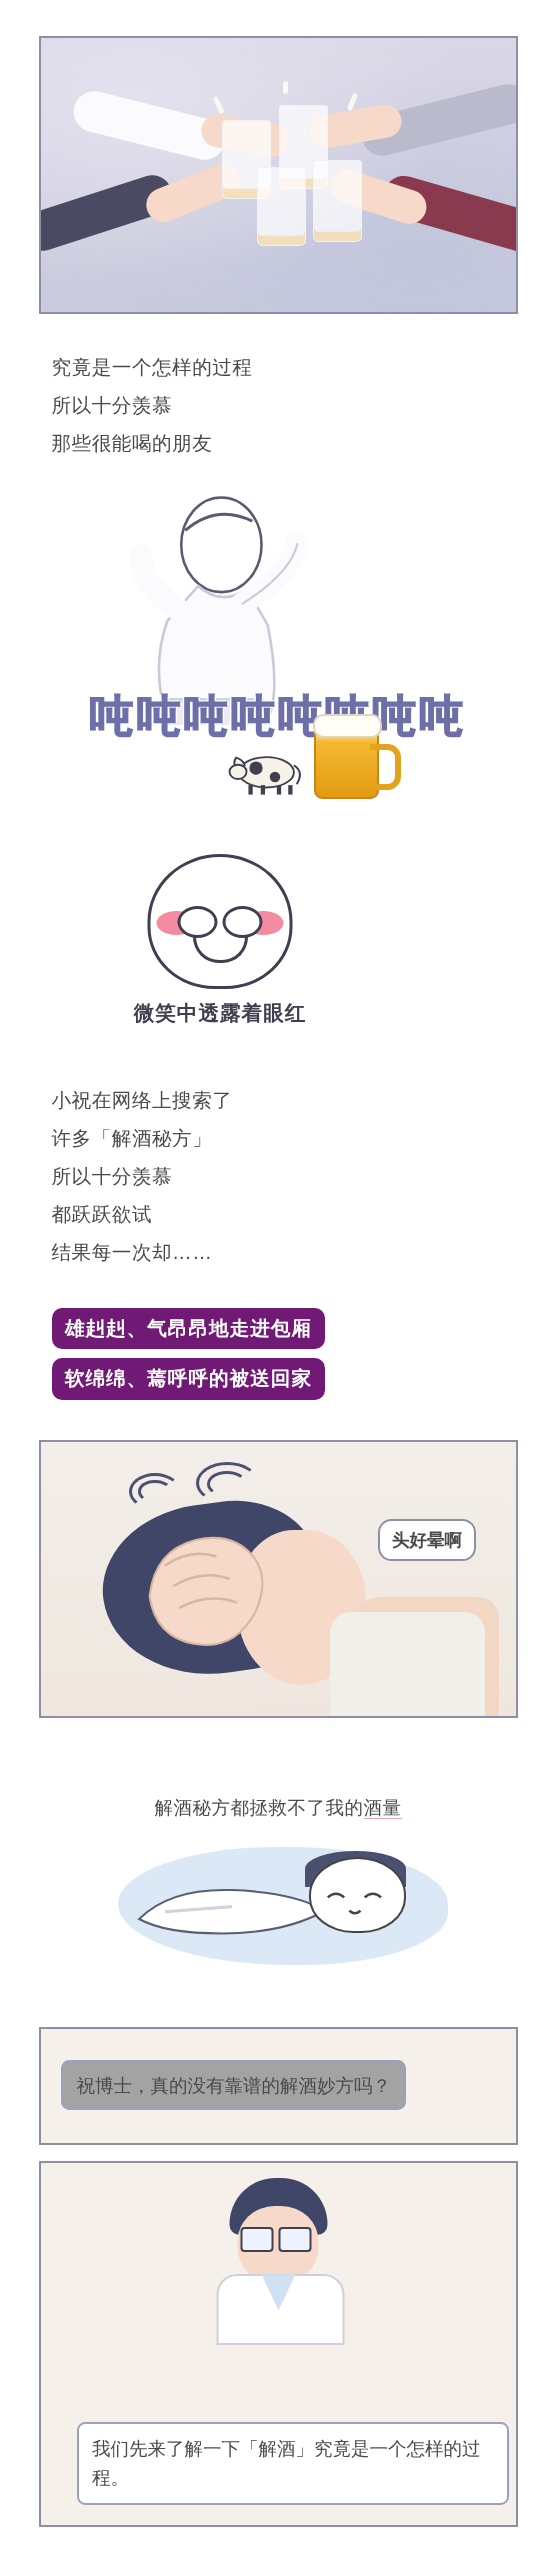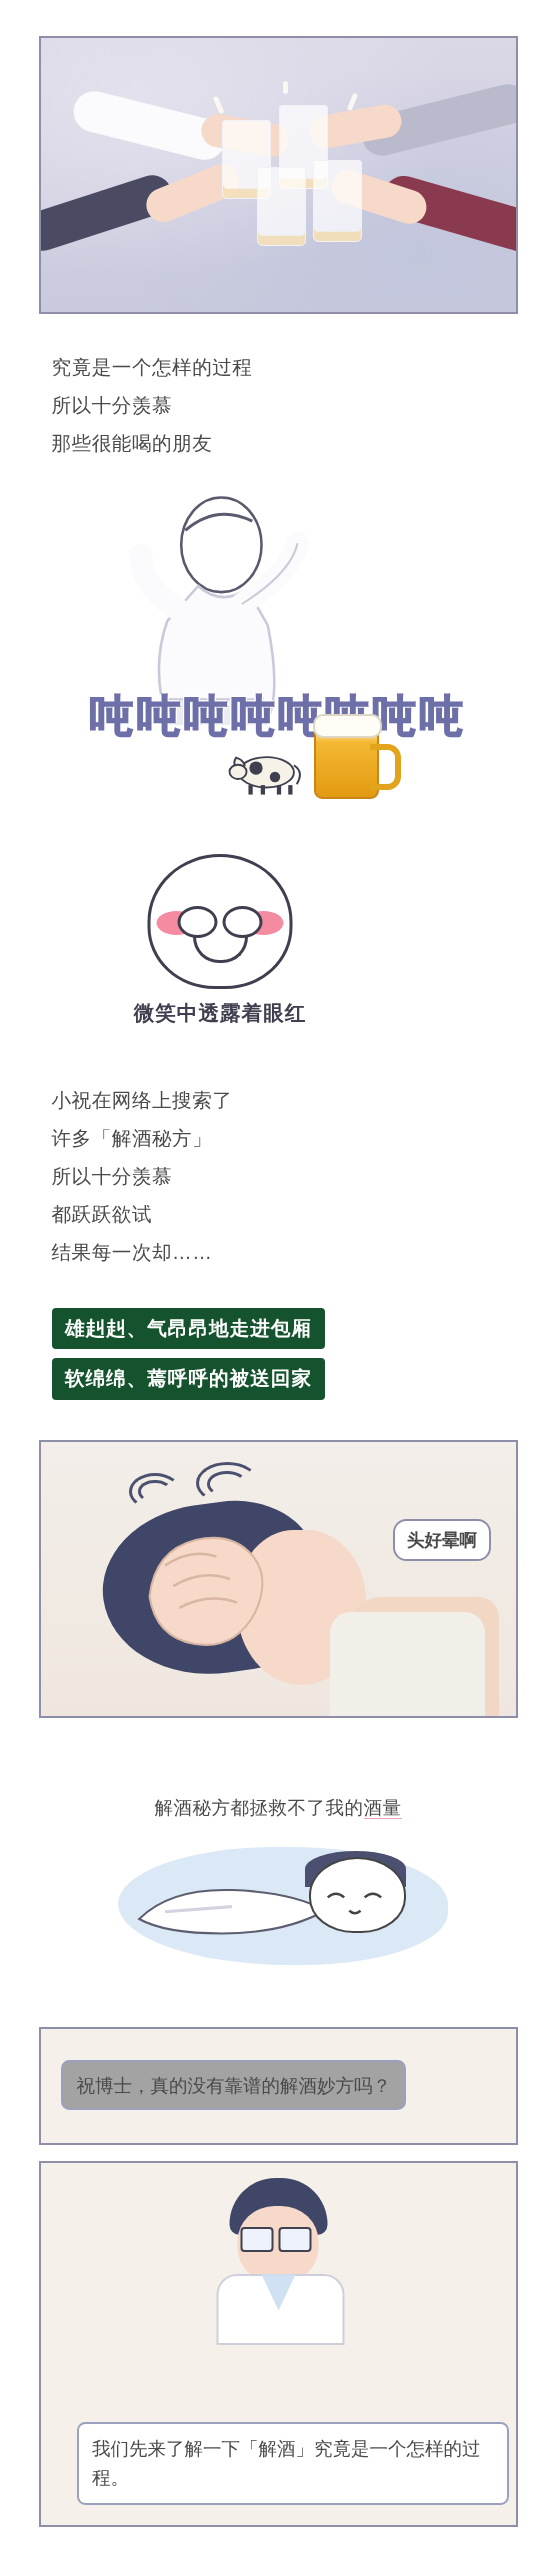--- a/index.html
+++ b/index.html
@@ -148,28 +148,28 @@
   .caption-bold{
     position:absolute;left:0;right:0;top:155px;
     text-align:center;font-size:20.6px;font-weight:bold;color:#3f3f4f;
     letter-spacing:1px;
   }
 
   
   .banner-wrap{width:453px;margin:0 auto;}
   .banner{
     display:inline-block;
-    background:#14532d;
+    background:#701a75;
     color:#ffffff;
     font-size:19.6px;
     font-weight:bold;
     letter-spacing:1px;
     padding:7.2px 13.4px;
     margin-bottom:9.3px;
-    border-radius:4px;
+    border-radius:10px;
     font-family:Liberation Mono, monospace;
   }
 
   
   #panel-dizzy{
     width:479px;height:278px;margin:0 auto;
     background:linear-gradient(180deg,#f3eee9 0%,#efe7df 100%);
   }
   .hair{
     position:absolute;left:62px;top:62px;width:216px;height:170px;
@@ -379,21 +379,21 @@
       <path d="M70 90 q50 -34 100 -18" fill="none" stroke="#d8b6a3" stroke-width="5"></path>
       <path d="M86 130 q56 -34 110 -14" fill="none" stroke="#d8b6a3" stroke-width="5"></path>
       <path d="M98 172 q58 -30 112 -10" fill="none" stroke="#d8b6a3" stroke-width="5"></path>
     </svg>
 
     <div class="swirl" style="left:88px;top:31px;width:46px;height:31px;"></div>
     <div class="swirl" style="left:97px;top:38px;width:28px;height:17.5px;"></div>
     <div class="swirl" style="left:155px;top:20.6px;width:57px;height:36px;"></div>
     <div class="swirl" style="left:166px;top:29px;width:34px;height:20.6px;"></div>
 
-    <div class="bubble" style="left:352px;top:77px;">头好晕啊</div>
+    <div class="bubble" style="left:337px;top:77px;">头好晕啊</div>
   </div>
 
   <div id="panel-puddle">
     <div class="sleep-text">
       <span>解酒秘方都拯救不了我的</span><span class="hl">酒量</span>
     </div>
 
     <div class="puddle"></div>
 
     <svg width="289" height="93" style="position:absolute;left:134px;top:139px;" viewBox="0 0 560 180">

